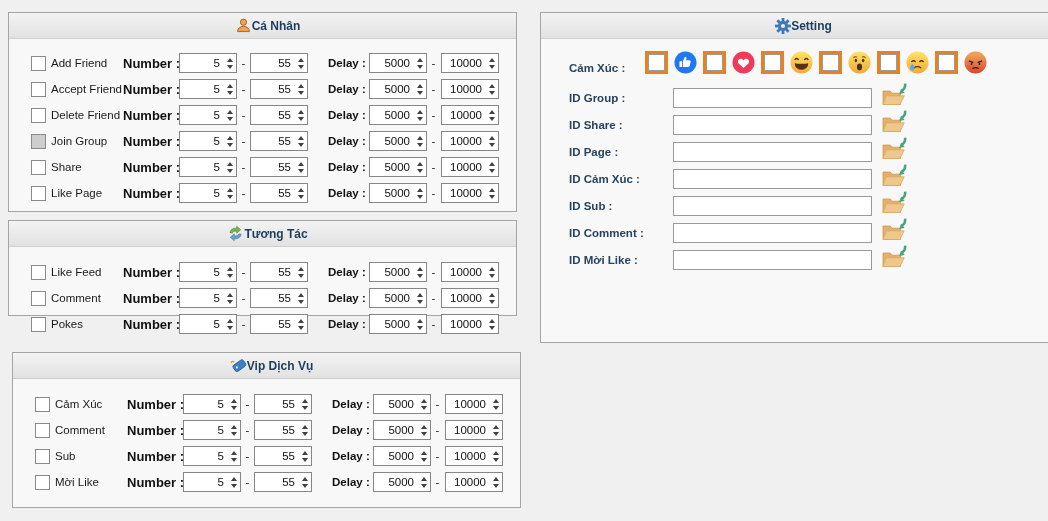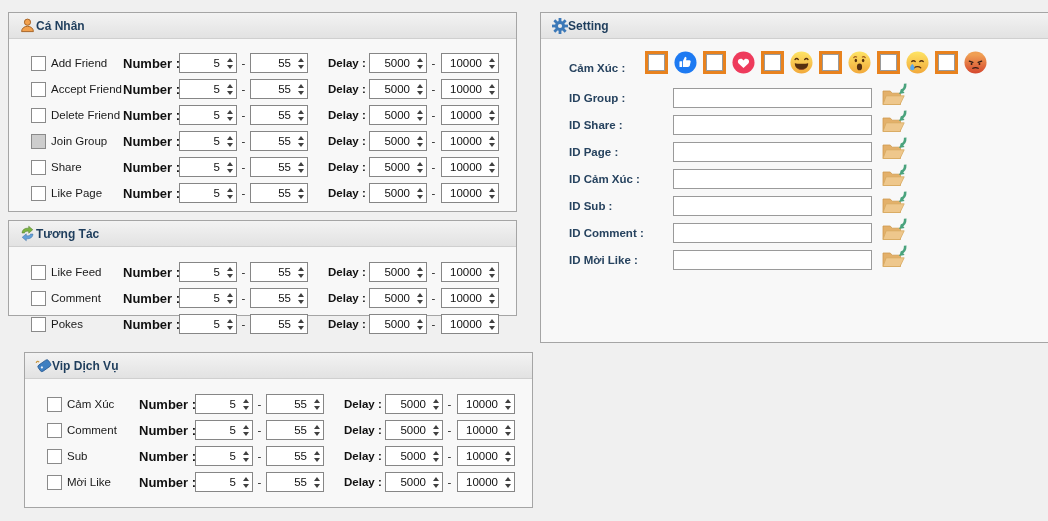--- a/index.html
+++ b/index.html
@@ -1,21 +1,21 @@
 <!DOCTYPE html>
 <html><head>
 <meta charset="utf-8">
 <style>
   html,body{margin:0;padding:0;}
   body{font-family:"Liberation Sans","DejaVu Sans",sans-serif;background:#f0f0f0;}
   #app{position:relative;width:1048px;height:521px;background:#f0f0f0;overflow:hidden;}
 
   .groupbox{position:absolute;box-sizing:border-box;border:1px solid #a5a5a5;background:#f8f8f8;}
   .group-header{height:26px;background:linear-gradient(#f3f3f3,#e2e2e2);border-bottom:1px solid #cfcfcf;
-    display:flex;align-items:center;padding-left:10px;box-sizing:border-box;}
+    display:flex;align-items:center;padding-left:10px;box-sizing:border-box;justify-content:center;}
   .group-title{font-size:12px;font-weight:bold;color:#1e3d5c;}
   .hicon{width:17px;height:17px;display:inline-flex;align-items:center;justify-content:center;}
 
   
   .rows-left{box-sizing:border-box;}
   .svc-row{display:flex;align-items:center;height:20px;margin-left:22px;margin-top:6px;}
   .rows-left .svc-row:first-child{margin-top:0;}
   .cb{width:15px;height:15px;box-sizing:border-box;background:#fff;border:1px solid #8a8a8a;flex:0 0 auto;cursor:pointer;}
   .cb.indeterminate{background:#cdcdcd;}
   .svc-label{width:72px;margin-left:5px;font-size:11.5px;color:#1a1a1a;white-space:nowrap;overflow:hidden;}
@@ -406,21 +406,21 @@
       <span class="spin-value">10000</span>
       <span class="spin-btns">
               <span class="tri-up"></span>
               <span class="tri-down"></span>
             </span>
     </span>
   </div>
 </div>
   </div>
 
-  <div class="groupbox" style="left:24px;top:352px;width:509px;height:156px;">
+  <div class="groupbox" style="left:12px;top:352px;width:509px;height:156px;">
     <div class="group-header">
       <span class="hicon">
         <svg viewBox="0 0 17 17" width="17" height="17">
           <g transform="rotate(-35 8.5 9)">
             <rect x="3.2" y="5.5" width="12.5" height="7.5" rx="2" fill="#3e7fc1" stroke="#2a5b92" stroke-width="0.8"></rect>
             <circle cx="6.4" cy="9.2" r="1.1" fill="#e8f0fa"></circle>
           </g>
           <path d="M4.2 5.2 C2.8 3.8 1.6 4 1.2 6" stroke="#c9973f" stroke-width="1.2" fill="none"></path>
         </svg>
       </span>

